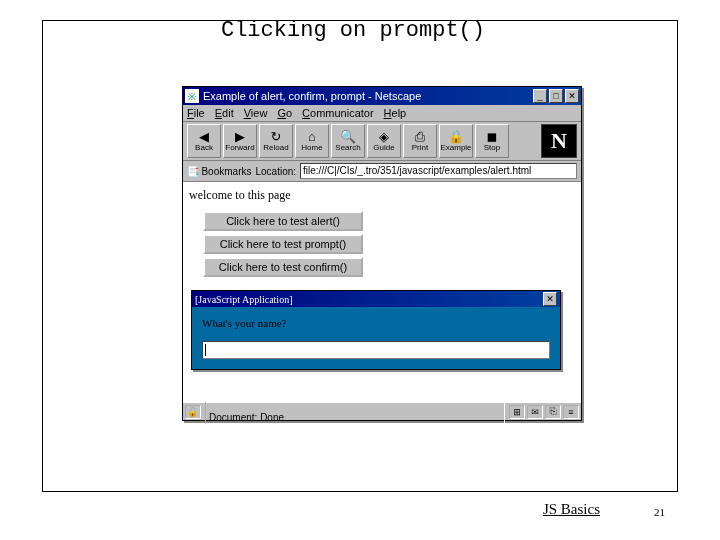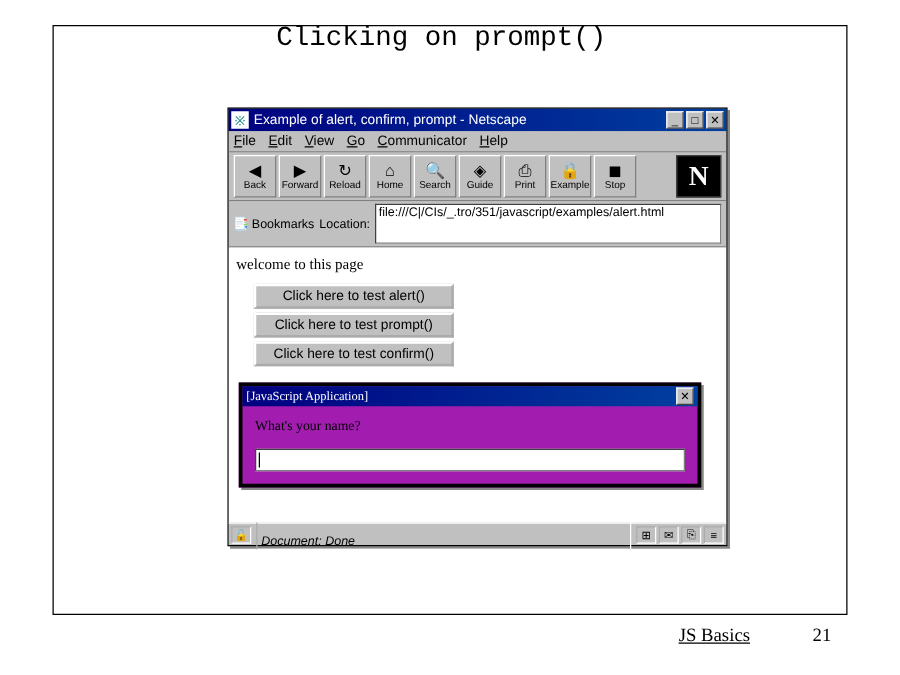--- a/index.html
+++ b/index.html
@@ -39,21 +39,21 @@
     bottom: 22px;
     font-family: "Times New Roman", serif;
     font-size: 15px;
     text-decoration: underline;
   }
   .footer-page {
     position: absolute;
     right: 55px;
     bottom: 22px;
     font-family: "Times New Roman", serif;
-    font-size: 15px;
+    font-size: 11px;
   }
 
   
   .nswin {
     position: absolute;
     left: 182px;
     top: 86px;
     width: 400px;
     background: #c0c0c0;
     border: 1px solid #000;
@@ -108,21 +108,21 @@
     font-family:"Times New Roman",serif; font-size:22px; font-weight:bold;
     border:1px solid #404040;
   }
 
   .locbar {
     background:#c0c0c0; padding:2px 4px; display:flex; align-items:center; gap:4px;
     border-bottom:1px solid #808080; font-size:10px;
   }
   .locbar .bkm { display:flex; align-items:center; gap:2px; }
   .locbar .urlbox {
-    flex:1; height:32px; background:#fff; border:1px solid #808080;
+    flex:1; height:16px; background:#fff; border:1px solid #808080;
     border-top-color:#404040; border-left-color:#404040;
     font-size:10px; padding:1px 2px; color:#000; overflow:hidden; white-space:nowrap;
   }
 
   .content {
     background:#fff; min-height:220px; padding:6px;
     font-family:"Times New Roman",serif; font-size:12px; color:#000;
     position:relative;
   }
   .content .msg { margin-bottom:8px; }
@@ -136,22 +136,22 @@
     margin:3px 0 3px 14px;
     width:160px; text-align:center;
     color:#000;
   }
 
   
   .dialog {
     position:absolute;
     left:8px; top:108px;
     width:370px;
-    background:#a21caf;
-    border:3px solid #000000;
+    background:#0369a1;
+    border:1px solid #000000;
     box-shadow:2px 2px 0 #888;
   }
   .dialog .dtitle {
     height:16px; background:linear-gradient(to right,#000080,#0040a0);
     color:#fff; display:flex; align-items:center; padding:0 3px; font-size:10px;
   }
   .dialog .dtitle .dclose { margin-left:auto; }
   .dialog .dbody { padding:10px; font-size:11px; color:#000; font-family:Liberation Serif, serif; }
   .dialog .dprompt { margin-bottom:12px; }
   .dialog .dinput {
@@ -170,21 +170,21 @@
 
   .statusbar {
     background:#c0c0c0; border-top:1px solid #fff;
     display:flex; align-items:center; padding:1px 2px; font-size:10px; height:18px;
   }
   .status-lock {
     width:16px; height:14px; border:1px inset #fff; margin-right:4px;
     display:flex; align-items:center; justify-content:center; font-size:9px;
   }
   .status-text {
-    flex:1; height:14px; border:1px inset #fff; padding:11px 3px; line-height:12px;font-style:italic;
+    flex:1; height:14px; border:1px inset #fff; padding:11px 3px; line-height:12px;
   }
   .status-icons { display:flex; gap:2px; margin-left:4px; }
   .status-icons .sicon {
     width:16px; height:14px; border:1px inset #fff;
     display:flex; align-items:center; justify-content:center; font-size:9px;
   }
 </style>
 </head>
 <body>
 

